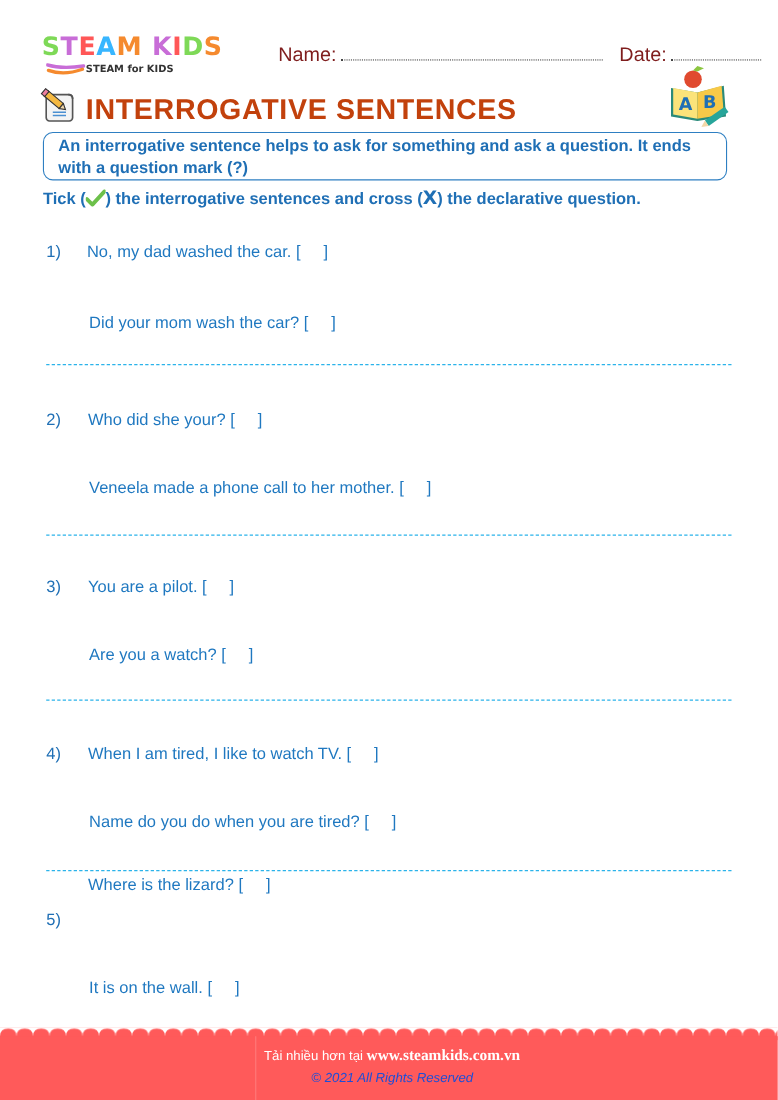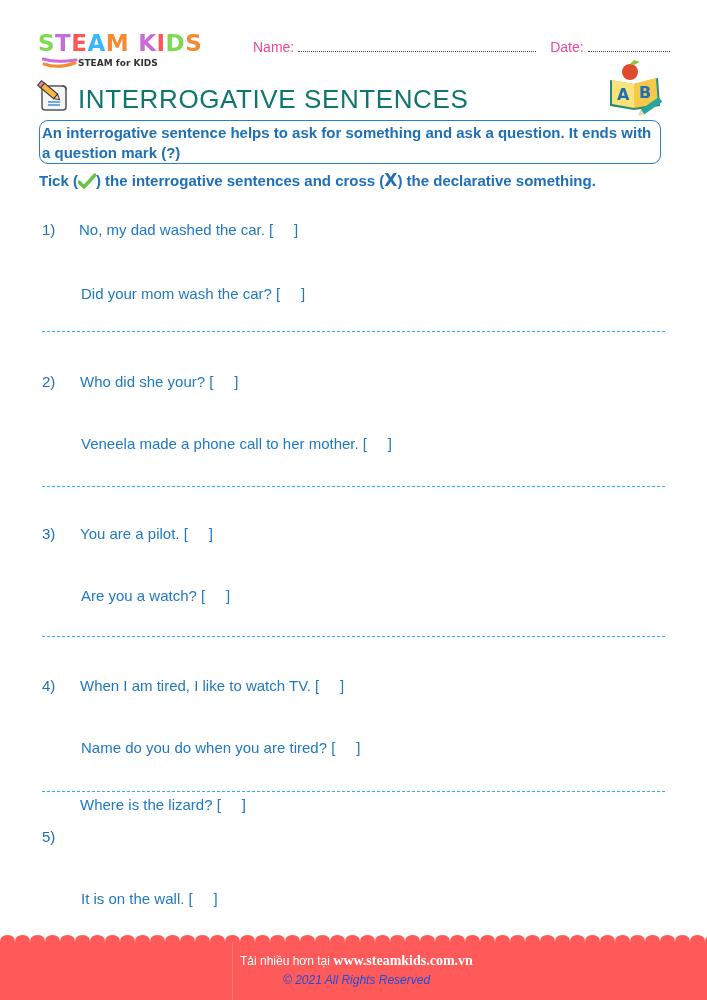--- a/index.html
+++ b/index.html
@@ -4,26 +4,26 @@
 <style>
   html, body { margin:0; padding:0; }
   body { width:707px; height:1000px; background:#fff; position:relative; overflow:hidden;
          font-family:"Liberation Sans", sans-serif; }
   .abs { position:absolute; }
   .logo { left:38px; top:30px; }
   .logo-main { font-family:"DejaVu Sans", sans-serif; font-weight:900; font-size:23px; letter-spacing:0.5px; line-height:27px; }
   .logo-main span { display:inline-block; }
   .logo-sub { position:absolute; left:40px; top:28px; font-family:"DejaVu Sans", sans-serif; font-weight:bold; font-size:9px; color:#333; white-space:nowrap; }
   .logo-swoosh { position:absolute; left:4px; top:27px; width:36px; height:12px; }
-  .namefield { top:39px; left:253px; font-size:14px; color:#ec4899; white-space:nowrap; }
+  .namefield { top:39px; left:253px; font-size:18px; color:#7f1d1d; white-space:nowrap; }
   .dots { display:inline-block; border-bottom:1px dotted #444; vertical-align:baseline; height:10px; margin-left:4px; }
   .title-icon { left:36px; top:80px; width:34px; height:32px; }
-  .title { left:78px; top:84px; font-family:"Liberation Sans", sans-serif; font-weight:normal; font-size:26px; color:#0f766e; letter-spacing:0.6px; white-space:nowrap; }
+  .title { left:78px; top:84px; font-family:"Liberation Sans", sans-serif; font-weight:bold; font-size:26px; color:#c2410c; letter-spacing:0.6px; white-space:nowrap; }
   .book { left:604px; top:58px; width:62px; height:58px; }
-  .info-box { left:39px; top:120px; width:622px; height:44px; border:1.5px solid #2e7fc2; border-radius:9px; box-sizing:border-box; padding:2px 6px 0 2px;
+  .info-box { left:39px; top:120px; width:622px; height:44px; border:1.5px solid #2e7fc2; border-radius:9px; box-sizing:border-box; padding:2px 6px 0 13px;
               font-weight:bold; color:#1f6fb5; font-size:15px; line-height:20px; }
   .instr { left:39px; top:170px; font-weight:bold; color:#1f6fb5; font-size:15px; white-space:nowrap; }
   .instr .x { font-family:"DejaVu Sans", sans-serif; font-size:17px; }
   .check { display:inline-block; width:18px; height:16px; vertical-align:-3px; }
   .q-num { font-size:15px; color:#1f6fb5; }
   .q-text { font-size:15px; color:#1f78c0; white-space:pre; }
   .divider { left:42px; width:623px; height:0; border-top:1.3px dashed #2bb3ea; }
   .footer { left:0; top:942px; width:707px; height:58px; background:#ff5a5a; }
   .scallop { left:0; top:934px; width:707px; height:12px; }
   .foot1 { left:240px; top:953px; color:#fff; font-size:12px; white-space:nowrap; }
@@ -74,21 +74,21 @@
     <rect x="36" y="43" width="22" height="6" fill="#27a59a"></rect>
     <path d="M36 43 L30 46 L36 49 Z" fill="#f2d7a8"></path>
   </g>
 </svg>
 
 <div class="abs info-box">An interrogative sentence helps to ask for something and ask a question. It ends with a question mark (?)</div>
 
 <div class="abs instr">
   <span>Tick (</span><svg class="check" viewBox="0 0 18 16">
       <path d="M1 9 L6 14 L17 2" stroke="#6cc04a" stroke-width="3.5" fill="none" stroke-linecap="round" stroke-linejoin="round"></path>
-    </svg><span>) the interrogative sentences and cross (</span><span class="x">X</span><span>) the declarative something.</span>
+    </svg><span>) the interrogative sentences and cross (</span><span class="x">X</span><span>) the declarative question.</span>
 </div>
 
 <div class="abs q-num" style="left:42px; top:221px">1)</div>
 <div class="abs q-text" style="left:79px; top:221px">No, my dad washed the car. [     ]</div>
 <div class="abs q-text" style="left:81px; top:285px">Did your mom wash the car? [     ]</div>
 <div class="abs divider" style="top:331px"></div>
 
 <div class="abs q-num" style="left:42px; top:373px">2)</div>
 <div class="abs q-text" style="left:80px; top:373px">Who did she your? [     ]</div>
 <div class="abs q-text" style="left:81px; top:435px">Veneela made a phone call to her mother. [     ]</div>

